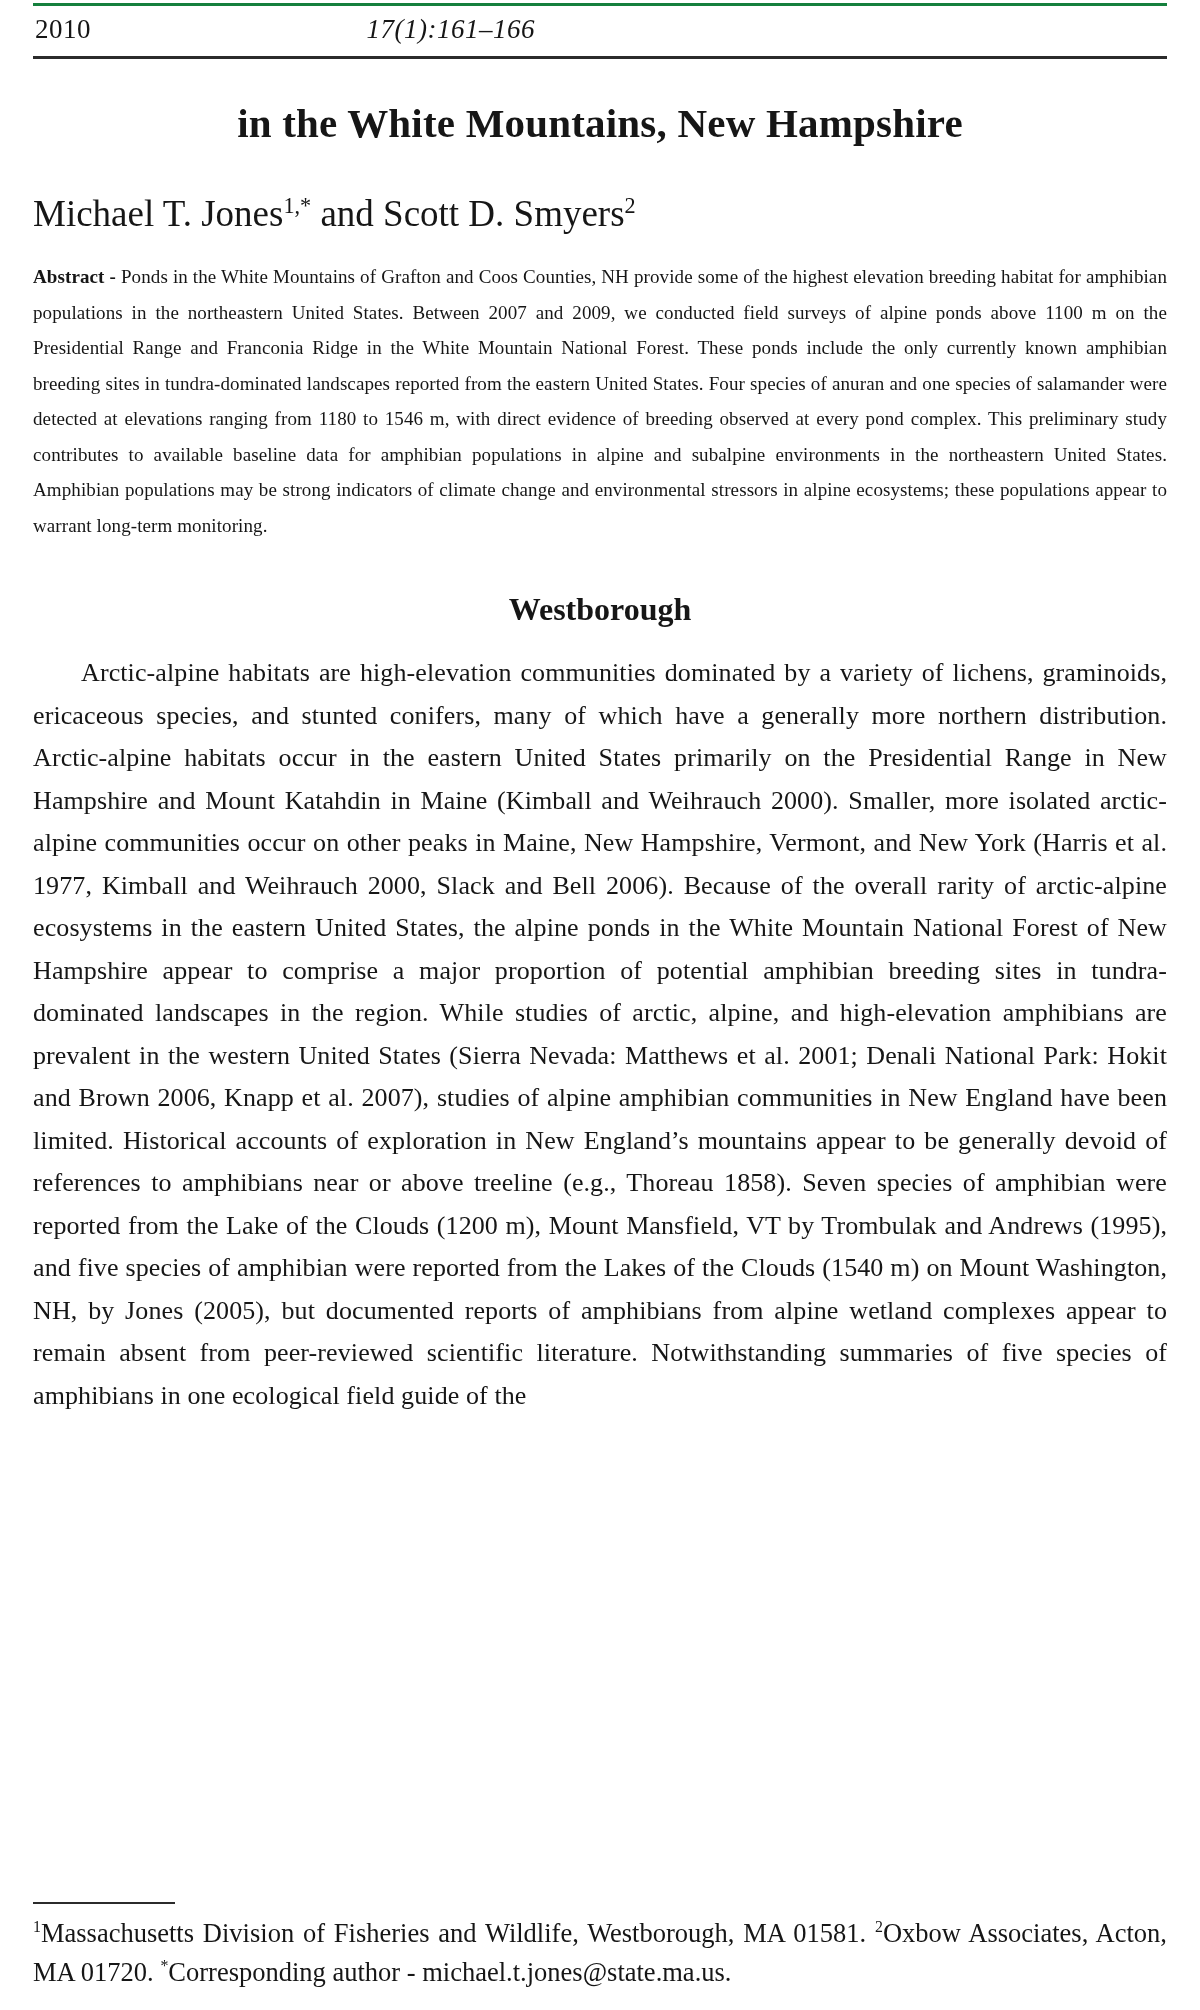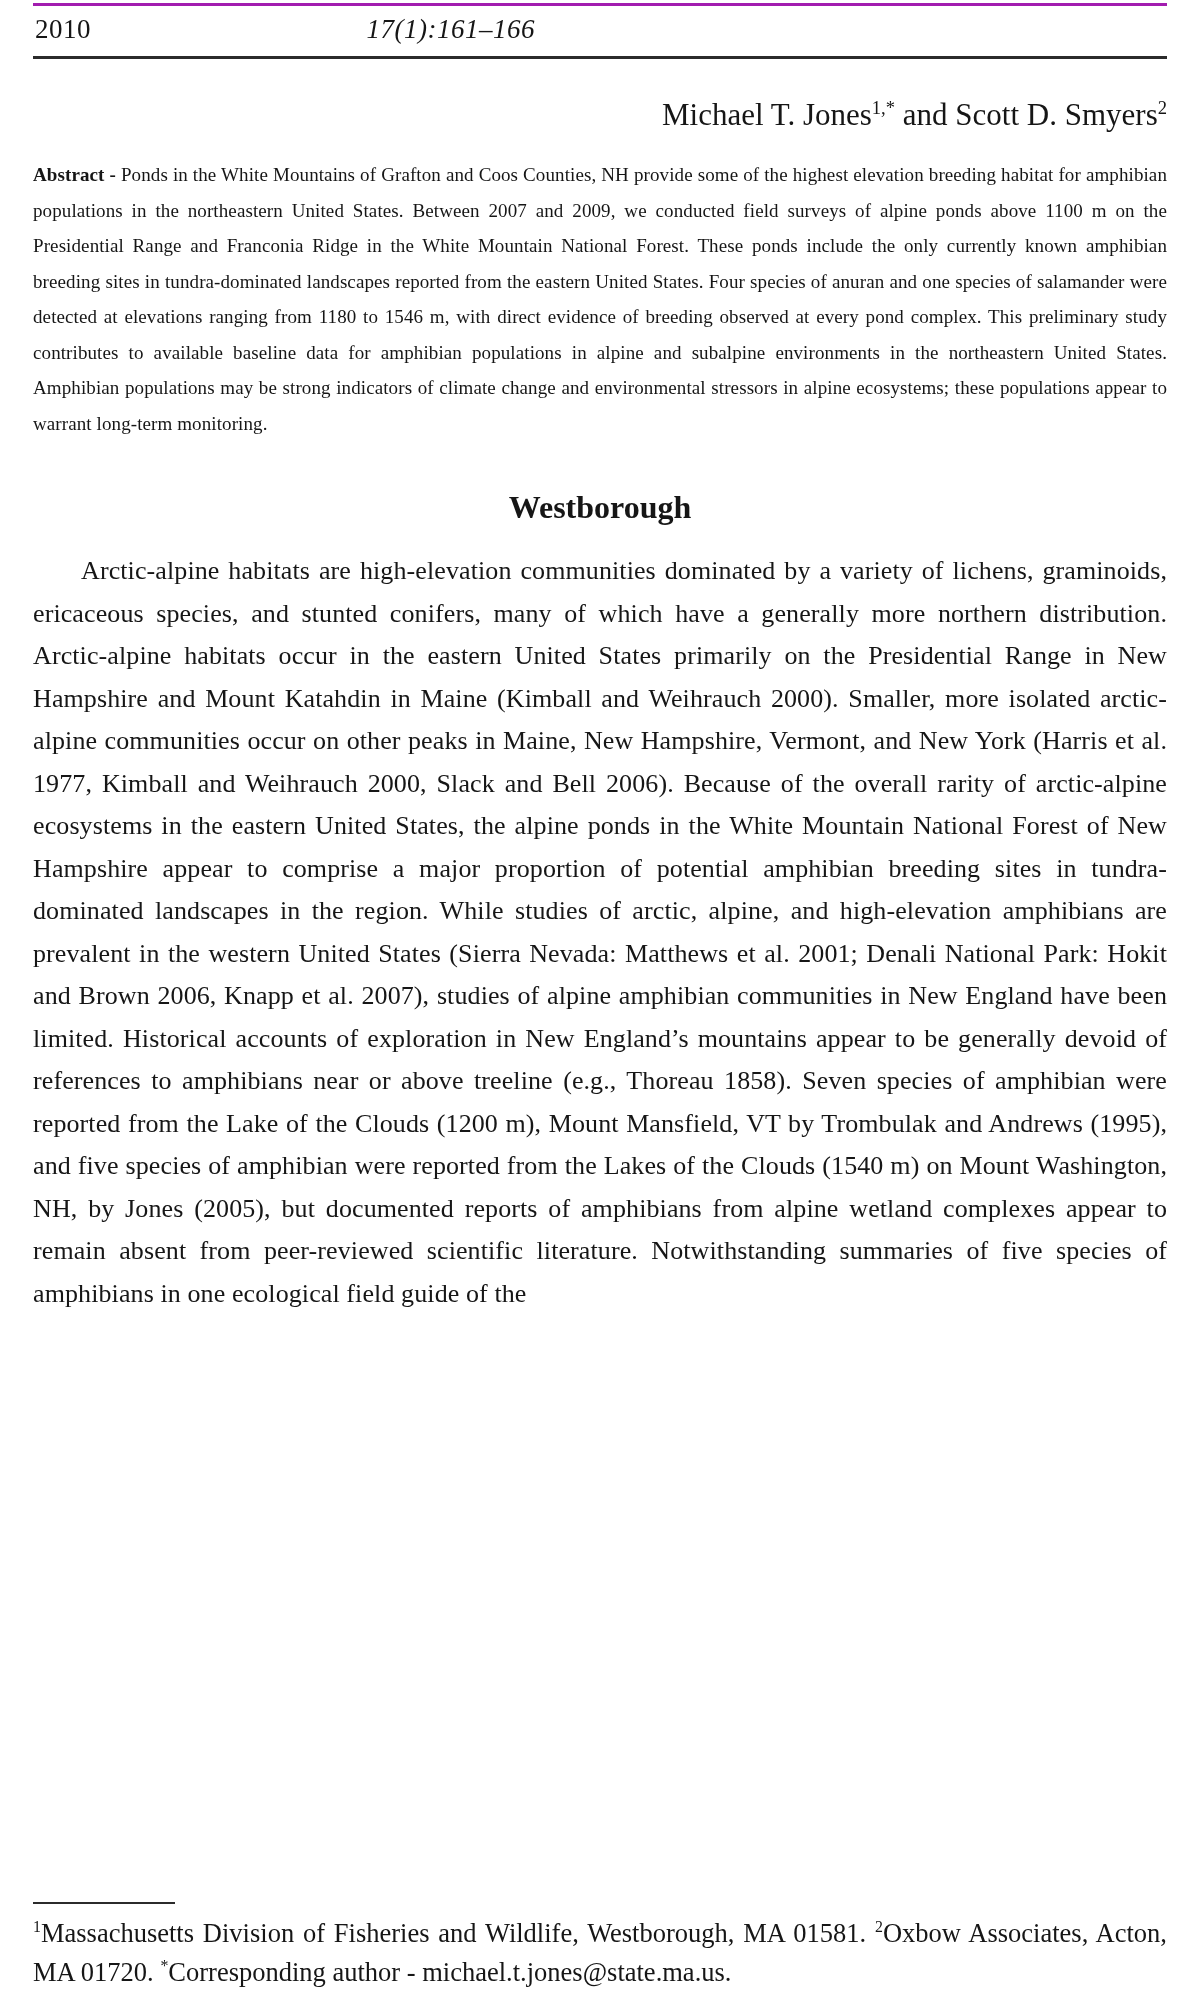--- a/index.html
+++ b/index.html
@@ -9,44 +9,44 @@
     width: 1200px;
     height: 2010px;
     background: #ffffff;
     color: #161616;
     font-family: "Liberation Serif", serif;
     padding: 0 33px;
     overflow: hidden;
   }
   .journal-header {
     margin-top: 3px;
-    border-top: 3px solid #a21caf;
+    border-top: 3px solid #15803d;
     border-bottom: 3px solid #2b2b2b;
     padding: 8px 2px 11px 2px;
     display: flex;
     align-items: flex-end;
     font-size: 27px;
   }
   .header-year { width: 250px; text-align: left; letter-spacing: 0.5px; }
   .journal-name { flex: 1; text-align: center; font-style: italic; letter-spacing: 0.5px; }
   .issue-citation { width: 250px; text-align: right; letter-spacing: 0.5px; font-style: italic; }
 
   .paper-title {
     margin-top: 38px;
     text-align: center;
     font-weight: bold;
     font-size: 41px;
     line-height: 53px;
     letter-spacing: 0.2px;
   }
 
   .author-byline {
-    margin-top: 32px;
-    text-align: right;
-    font-size: 31px;
+    margin-top: 42px;
+    text-align: left;
+    font-size: 37px;
   }
   sup { font-size: 60%; vertical-align: super; line-height: 0; }
 
   .abstract-block {
     margin-top: 24px;
     font-size: 19px;
     line-height: 35.5px;
     text-align: justify;
     letter-spacing: 0.1px;
   }
@@ -84,20 +84,21 @@
 <body>
 
 <div class="page">
 
   <div class="journal-header">
     <span class="header-year">2010</span>
     <span class="issue-citation">17(1):161–166</span>
   </div>
 
   <div class="paper-title">
+    <div>in the White Mountains, New Hampshire</div>
   </div>
 
   <div class="author-byline"><span>Michael T. Jones</span><sup>1,*</sup><span> and </span><span>Scott D. Smyers</span><sup>2</sup></div>
 
   <p class="abstract-block"><span class="abstract-bold"><span>Abstract</span><span> - </span></span><span>Ponds in the White Mountains of Grafton and Coos Counties, NH provide some of the highest elevation breeding habitat for amphibian populations in the northeastern United States. Between 2007 and 2009, we conducted field surveys of alpine ponds above 1100 m on the Presidential Range and Franconia Ridge in the White Mountain National Forest. These ponds include the only currently known amphibian breeding sites in tundra-dominated landscapes reported from the eastern United States. Four species of anuran and one species of salamander were detected at elevations ranging from 1180 to 1546 m, with direct evidence of breeding observed at every pond complex. This preliminary study contributes to available baseline data for amphibian populations in alpine and subalpine environments in the northeastern United States. Amphibian populations may be strong indicators of climate change and environmental stressors in alpine ecosystems; these populations appear to warrant long-term monitoring.</span></p>
 
   <div class="introduction-heading">Westborough</div>
 
   <p class="introduction-paragraph">Arctic-alpine habitats are high-elevation communities dominated by a variety of lichens, graminoids, ericaceous species, and stunted conifers, many of which have a generally more northern distribution. Arctic-alpine habitats occur in the eastern United States primarily on the Presidential Range in New Hampshire and Mount Katahdin in Maine (Kimball and Weihrauch 2000). Smaller, more isolated arctic-alpine communities occur on other peaks in Maine, New Hampshire, Vermont, and New York (Harris et al. 1977, Kimball and Weihrauch 2000, Slack and Bell 2006). Because of the overall rarity of arctic-alpine ecosystems in the eastern United States, the alpine ponds in the White Mountain National Forest of New Hampshire appear to comprise a major proportion of potential amphibian breeding sites in tundra-dominated landscapes in the region. While studies of arctic, alpine, and high-elevation amphibians are prevalent in the western United States (Sierra Nevada: Matthews et al. 2001; Denali National Park: Hokit and Brown 2006, Knapp et al. 2007), studies of alpine amphibian communities in New England have been limited. Historical accounts of exploration in New England’s mountains appear to be generally devoid of references to amphibians near or above treeline (e.g., Thoreau 1858). Seven species of amphibian were reported from the Lake of the Clouds (1200 m), Mount Mansfield, VT by Trombulak and Andrews (1995), and five species of amphibian were reported from the Lakes of the Clouds (1540 m) on Mount Washington, NH, by Jones (2005), but documented reports of amphibians from alpine wetland complexes appear to remain absent from peer-reviewed scientific literature. Notwithstanding summaries of five species of amphibians in one ecological field guide of the</p>
 

